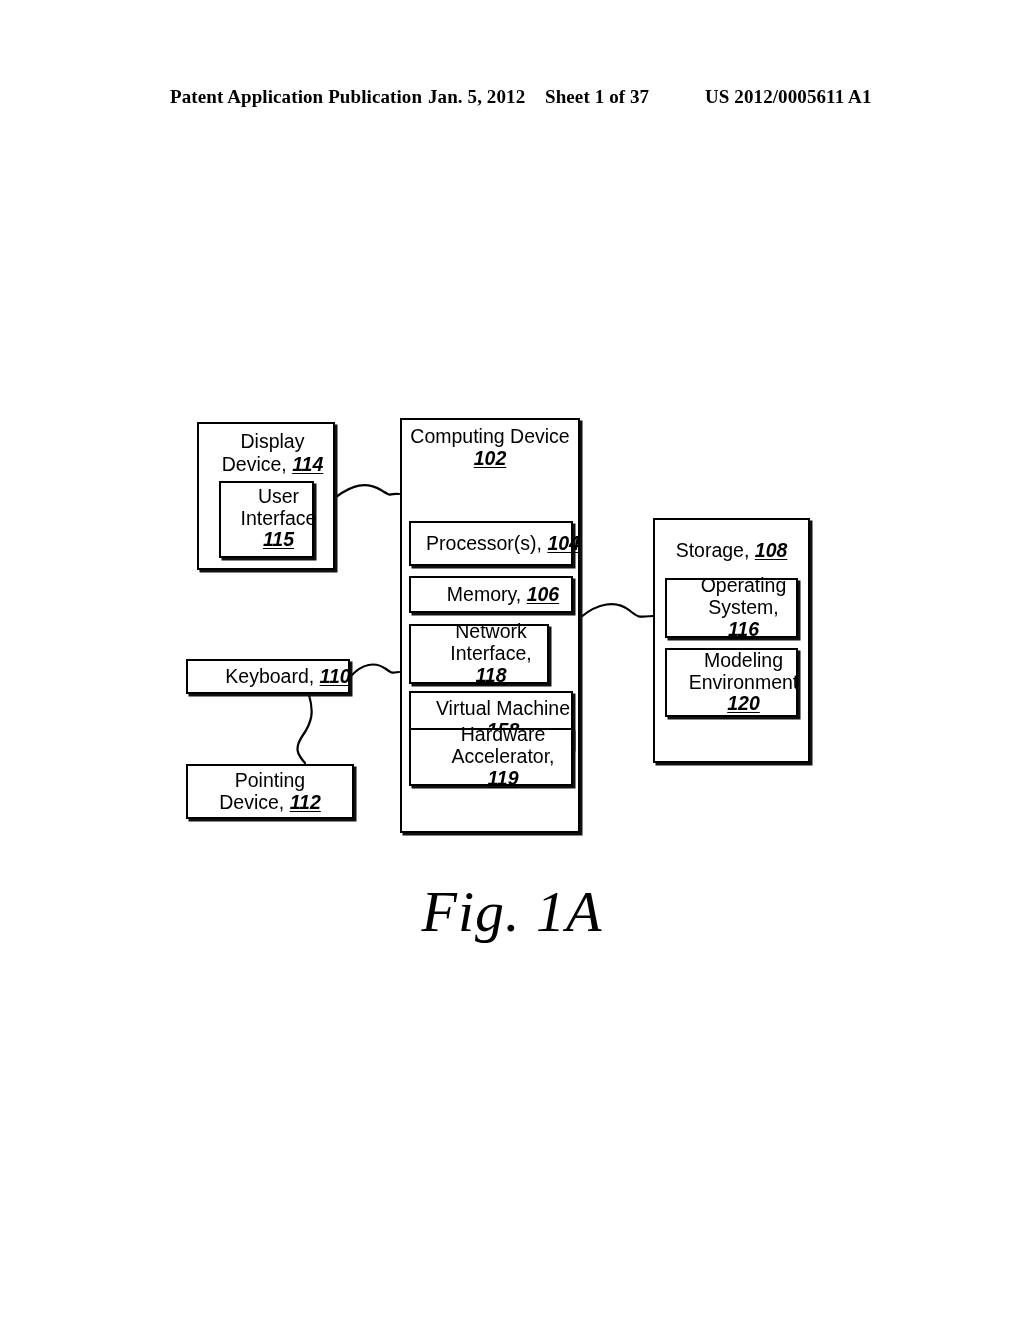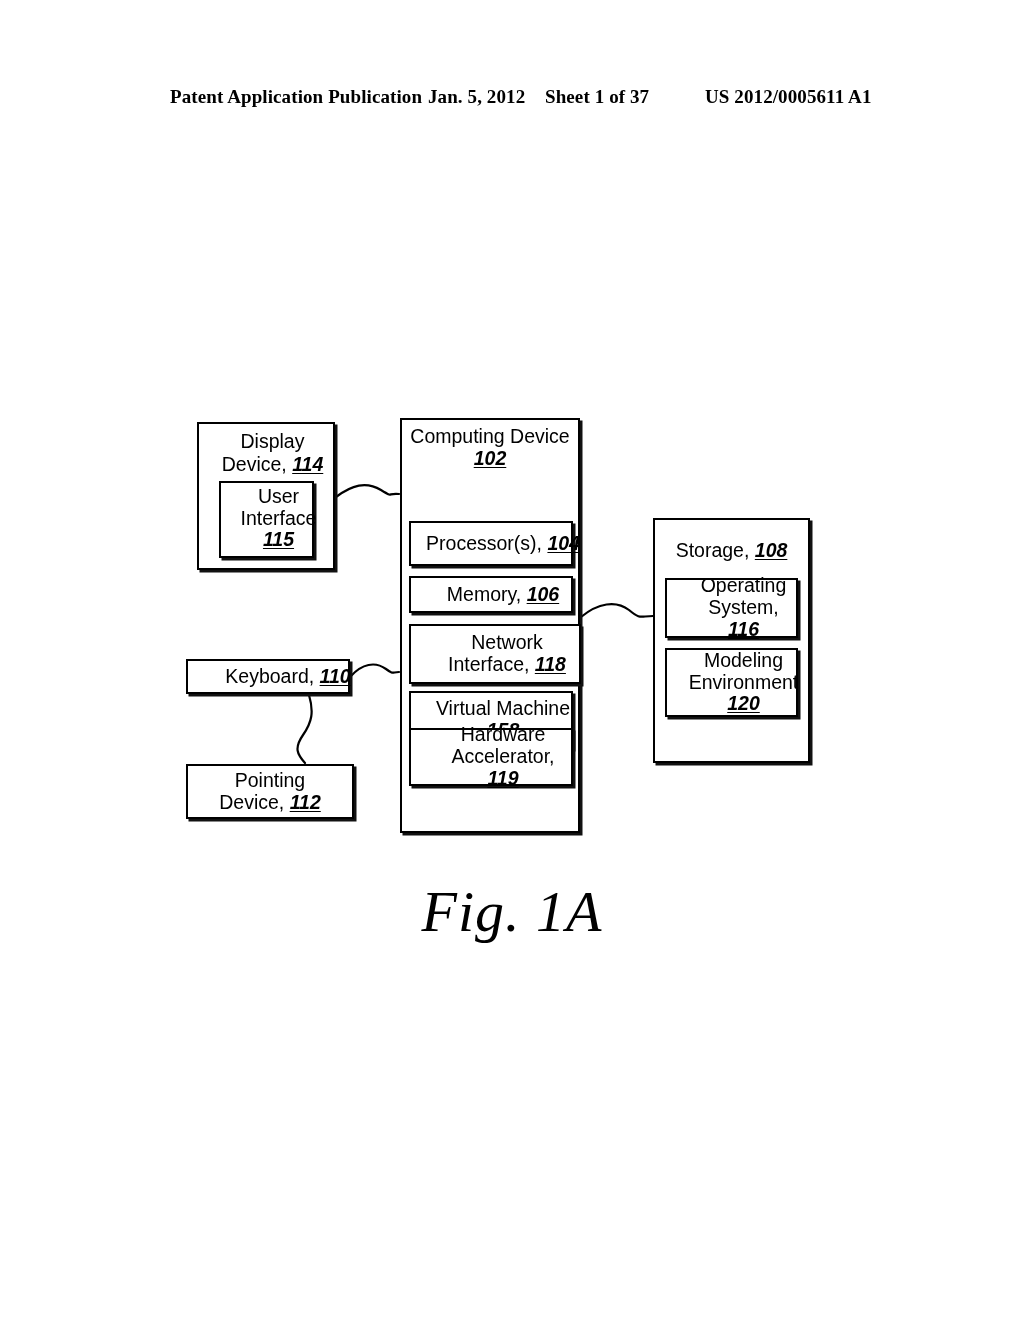--- a/index.html
+++ b/index.html
@@ -106,21 +106,21 @@
 
   #processors {
     left: 409px;  top: 521px;  width: 164px;  height: 45px;
     justify-content: center;
   }
   #memory {
     left: 409px;  top: 576px;  width: 164px;  height: 37px;
     justify-content: center;
   }
   #network-interface {
-    left: 409px;  top: 624px;  width: 172px;  height: 60px;
+    left: 409px;  top: 624px;  width: 140px;  height: 60px;
     justify-content: center;
   }
   #virtual-machine {
     left: 409px;  top: 691px;  width: 164px;  height: 58px;
     justify-content: center;
   }
   #hardware-accelerator {
     left: 409px;  top: 728px;  width: 164px;  height: 58px;
     justify-content: center;
   }

